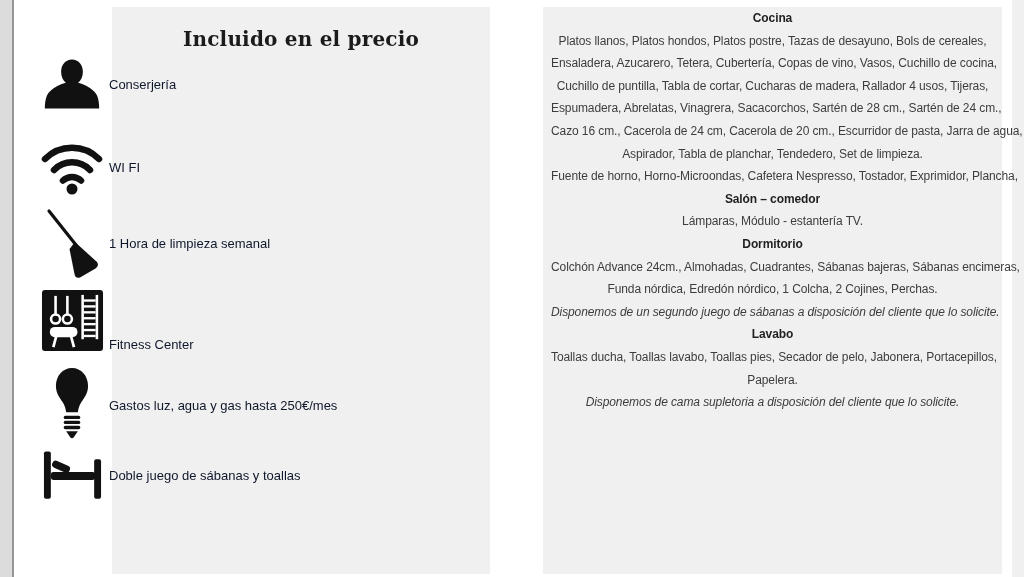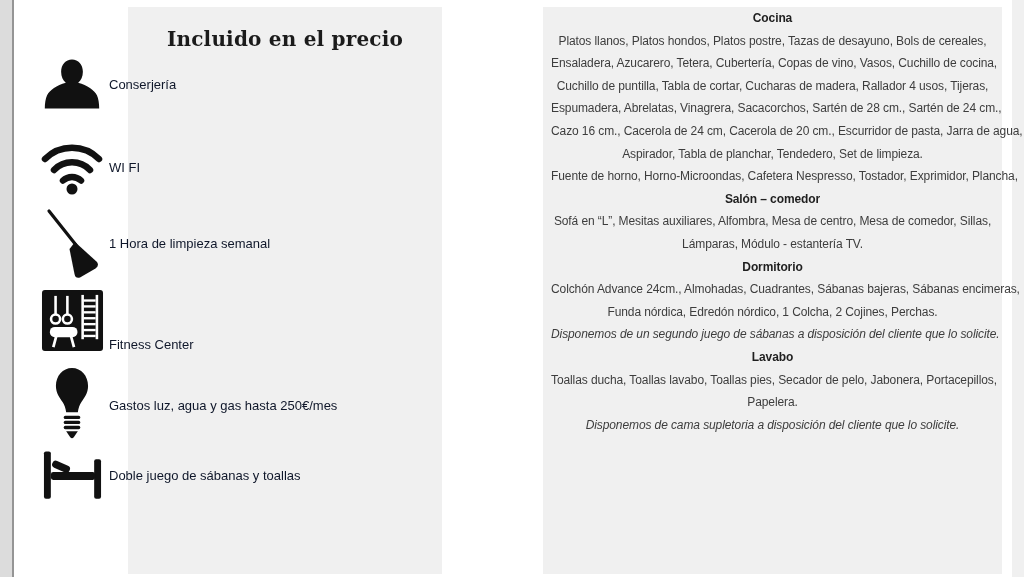--- a/index.html
+++ b/index.html
@@ -16,21 +16,21 @@
     background: #dcdcdc; border-right: 2px solid #959595;
   }
   .right-strip {
     position: absolute; left: 1012px; right: 0; top: 0; bottom: 0;
     background: #f0f0f0;
   }
   .panel {
     position: absolute; top: 7px; height: 567px;
     background: #f0f0f0;
   }
-  .panel-left  { left: 128px; width: 314px; }
+  .panel-left  { left: 112px; width: 378px; }
   .panel-right { left: 543px; width: 459px; }
   .panel-title {
     margin-top: 20px;
     text-align: center;
     font-family: "DejaVu Serif", serif;
     font-weight: 700;
     font-size: 20px;
     color: #1b1b1b;
     letter-spacing: 0.2px;
   }
@@ -163,21 +163,20 @@
     <div class="inv-heading">Cocina</div>
     <div class="inv-line">Platos llanos, Platos hondos, Platos postre, Tazas de desayuno, Bols de cereales,</div>
     <div class="inv-line">Ensaladera, Azucarero, Tetera, Cubertería, Copas de vino, Vasos, Cuchillo de cocina,</div>
     <div class="inv-line">Cuchillo de puntilla, Tabla de cortar, Cucharas de madera, Rallador 4 usos, Tijeras,</div>
     <div class="inv-line">Espumadera, Abrelatas, Vinagrera, Sacacorchos, Sartén de 28 cm., Sartén de 24 cm.,</div>
     <div class="inv-line">Cazo 16 cm., Cacerola de 24 cm, Cacerola de 20 cm., Escurridor de pasta, Jarra de agua,</div>
     <div class="inv-line">Aspirador, Tabla de planchar, Tendedero, Set de limpieza.</div>
     <div class="inv-line">Fuente de horno, Horno-Microondas, Cafetera Nespresso, Tostador, Exprimidor, Plancha,</div>
 
     <div class="inv-heading">Salón – comedor</div>
-    <div class="inv-line">Sofá en “L”, Mesitas auxiliares, Alfombra, Mesa de centro, Mesa de comedor, Sillas,</div>
     <div class="inv-line">Lámparas, Módulo - estantería TV.</div>
 
     <div class="inv-heading">Dormitorio</div>
     <div class="inv-line">Colchón Advance 24cm., Almohadas, Cuadrantes, Sábanas bajeras, Sábanas encimeras,</div>
     <div class="inv-line">Funda nórdica, Edredón nórdico, 1 Colcha, 2 Cojines, Perchas.</div>
     <div class="inv-note">Disponemos de un segundo juego de sábanas a disposición del cliente que lo solicite.</div>
 
     <div class="inv-heading">Lavabo</div>
     <div class="inv-line">Toallas ducha, Toallas lavabo, Toallas pies, Secador de pelo, Jabonera, Portacepillos,</div>
     <div class="inv-line">Papelera.</div>

